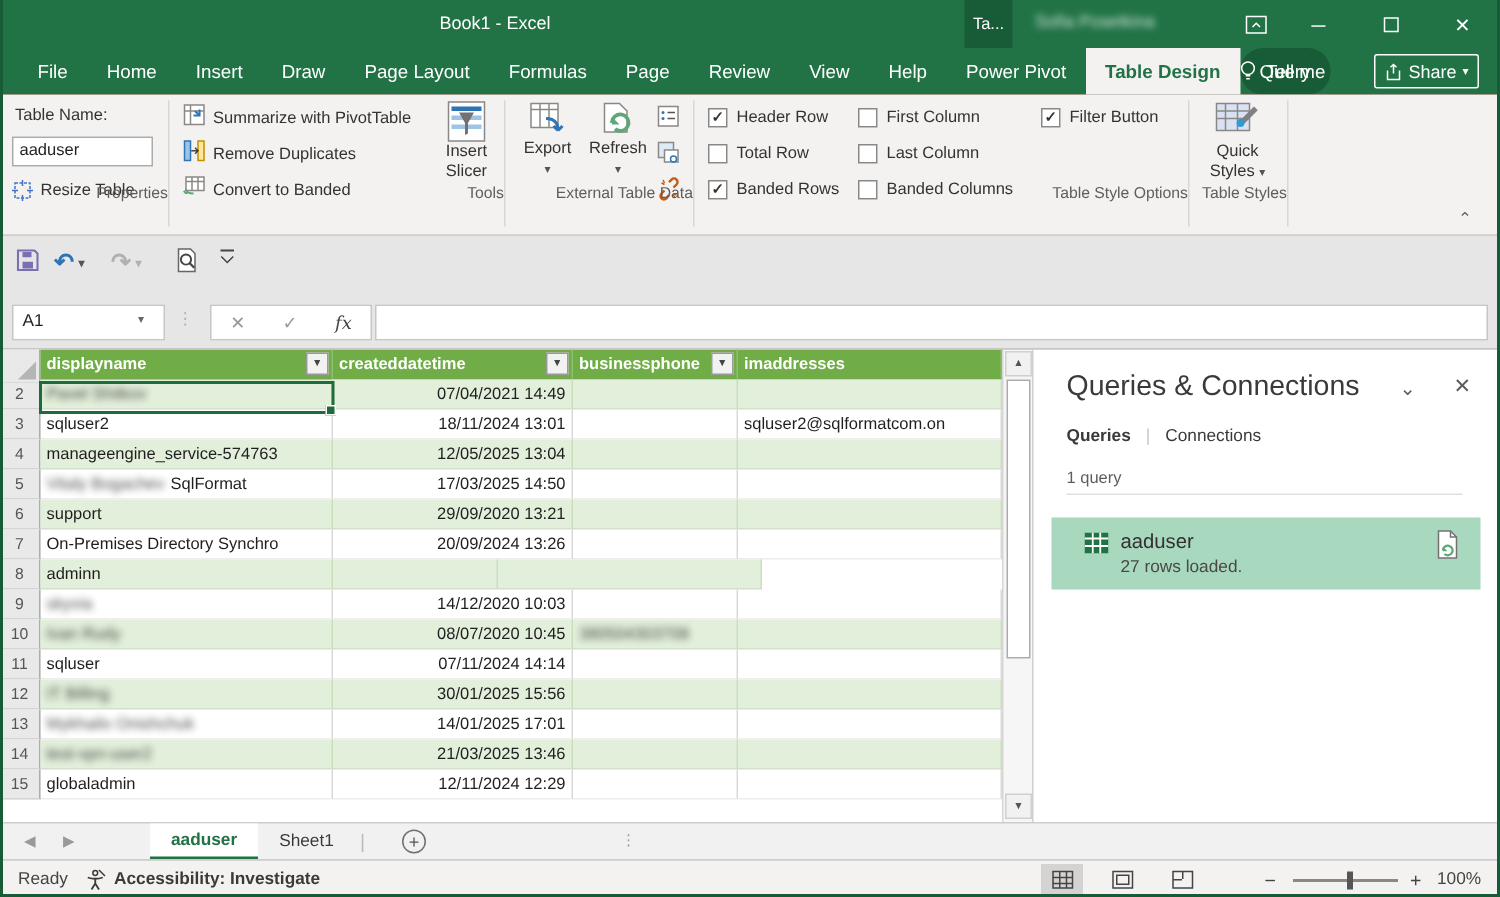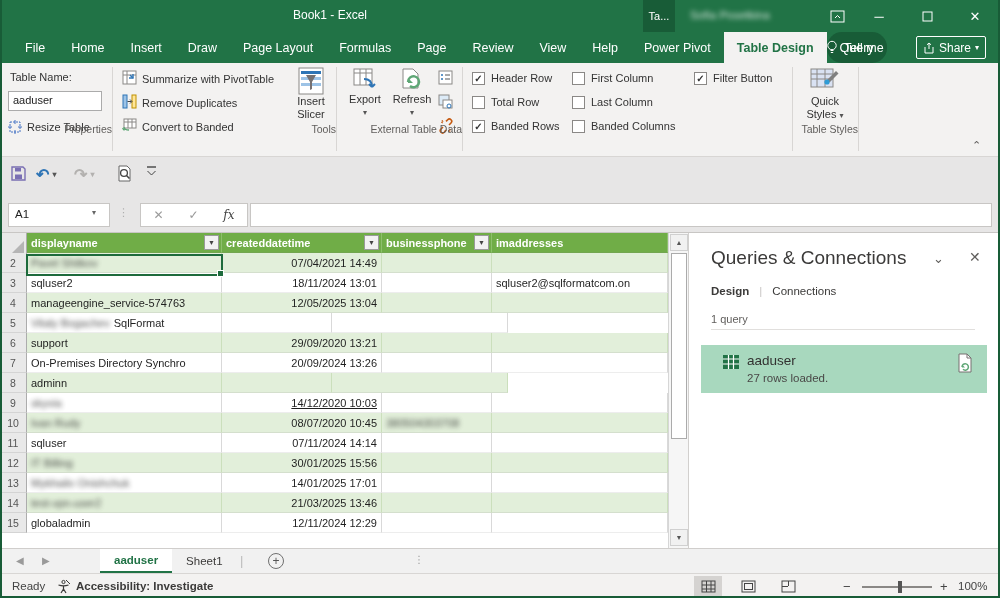--- a/index.html
+++ b/index.html
@@ -299,20 +299,21 @@
           <span class="cb-box"></span>
           <span class="rlabel">Banded Columns</span>
         </div>
       </div>
     <div id="opt-col-2" class="cb-col" style="left:694px; top:8px">
         <div class="cb-item">
           <span class="cb-box">✓</span>
           <span class="rlabel">Filter Button</span>
         </div>
       </div>
+    <div class="grp-label" style="left:462px; width:330px">Table Style Options</div>
 
     <div class="bigbtn" style="left:796px; top:4px; width:58px">
       <svg width="30" height="28" viewBox="0 0 30 28">
           <rect x="1" y="2" width="22" height="18" fill="#D9E2F3" stroke="#8A8886"></rect>
           <path d="M1 7h22M1 12h22M7 2v18M15 2v18" stroke="#8A8886"></path>
           <path d="M26 4l-9 9 2.5 2.5 9-9z" fill="#808080"></path>
           <circle cx="17" cy="15" r="2.6" fill="#2E9BD6"></circle>
         </svg>
       <span><span>Quick</span></span>
       <span><span>Styles</span> <span class="chev">▾</span></span>
@@ -419,20 +420,23 @@
           </div>
           <div class="g-cell band" style="width: 110px;"></div>
           <div class="g-cell band" style="width: 176px;"></div>
         </div>
         <div class="g-row">
           <div class="rowhdr">5</div>
           <div class="g-cell" style="width: 195px;">
             <span class="blurtext" style="margin-right: 4px;">Vitaly Bogachev</span>
             <span>SqlFormat</span>
           </div>
+          <div class="g-cell num" style="width: 160px;">
+            <span>17/03/2025 14:50</span>
+          </div>
           <div class="g-cell" style="width: 110px;"></div>
           <div class="g-cell" style="width: 176px;"></div>
         </div>
         <div class="g-row">
           <div class="rowhdr">6</div>
           <div class="g-cell band" style="width: 195px; text-align: right;">
             <span>support</span>
           </div>
           <div class="g-cell band num" style="width: 160px;">
             <span>29/09/2020 13:21</span>
@@ -457,21 +461,21 @@
             <span>adminn</span>
           </div>
           <div class="g-cell band" style="width: 110px;"></div>
           <div class="g-cell band" style="width: 176px;"></div>
         </div>
         <div class="g-row">
           <div class="rowhdr">9</div>
           <div class="g-cell" style="width: 195px;">
             <span class="blurtext" style="margin-right: 4px;">skyvia</span>
           </div>
-          <div class="g-cell num" style="width: 160px; text-decoration: underline;">
+          <div class="g-cell num" style="width: 160px;">
             <span>14/12/2020 10:03</span>
           </div>
           <div class="g-cell" style="width: 110px;"></div>
           <div class="g-cell" style="width: 176px;"></div>
         </div>
         <div class="g-row">
           <div class="rowhdr">10</div>
           <div class="g-cell band" style="width: 195px;">
             <span class="blurtext" style="margin-right: 4px;">Ivan Rudy</span>
           </div>
@@ -546,21 +550,21 @@
     <div class="sc-arrow" style="top:1px">▲</div>
     <div class="v-thumb"></div>
     <div class="sc-arrow" style="top:296px">▼</div>
   </div>
 
   <div class="panel">
     <div class="panel-title">Queries &amp; Connections</div>
     <div class="panel-chev">⌄</div>
     <div class="panel-close">✕</div>
     <div class="panel-tabs" id="panel-tabs">
-        <span class="ptab active">Design</span>
+        <span class="ptab active">Queries</span>
         <span class="ptab-sep">|</span>
         <span class="ptab">Connections</span>
       </div>
     <div class="pcount">1 query</div>
     <div class="phr"></div>
     <div class="query-item">
       <div class="qi-ticon">
         <svg width="16" height="14" viewBox="0 0 16 14">
             <rect x="0" y="0" width="16" height="14" fill="#217346"></rect>
             <path d="M0 4h16M0 9h16M5.5 0v14M10.5 0v14" stroke="#fff" stroke-width="1.2"></path>

